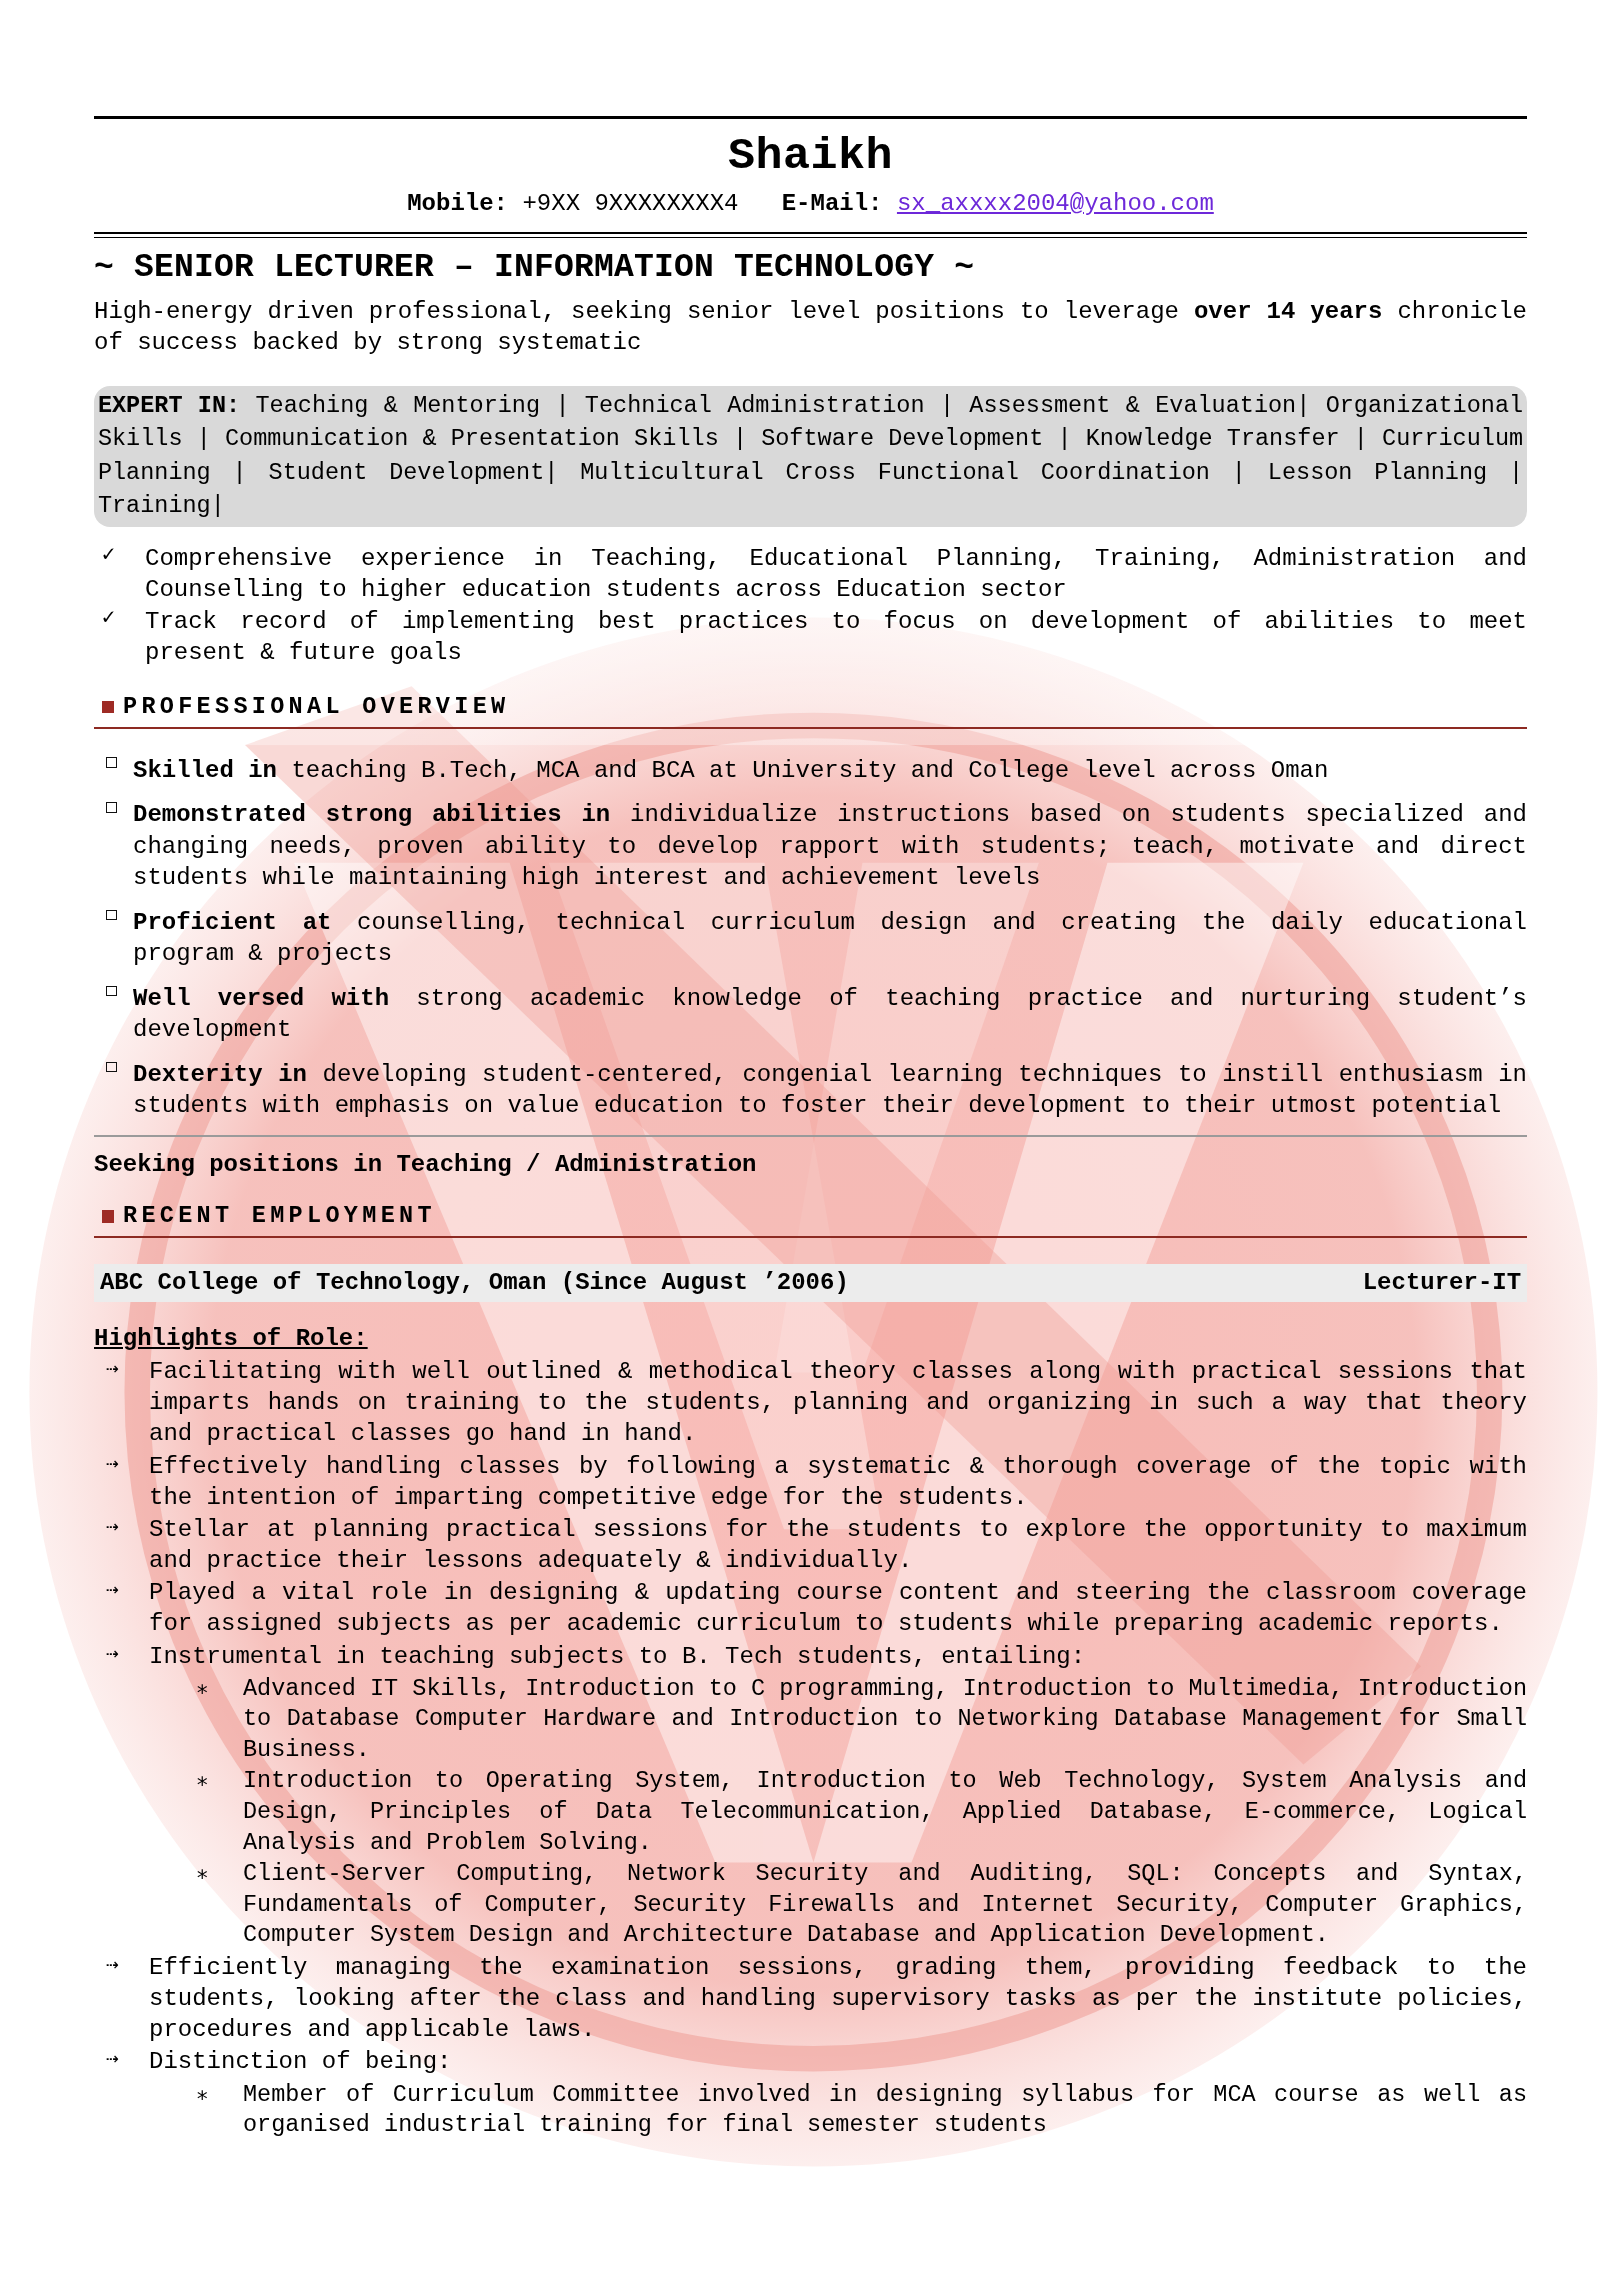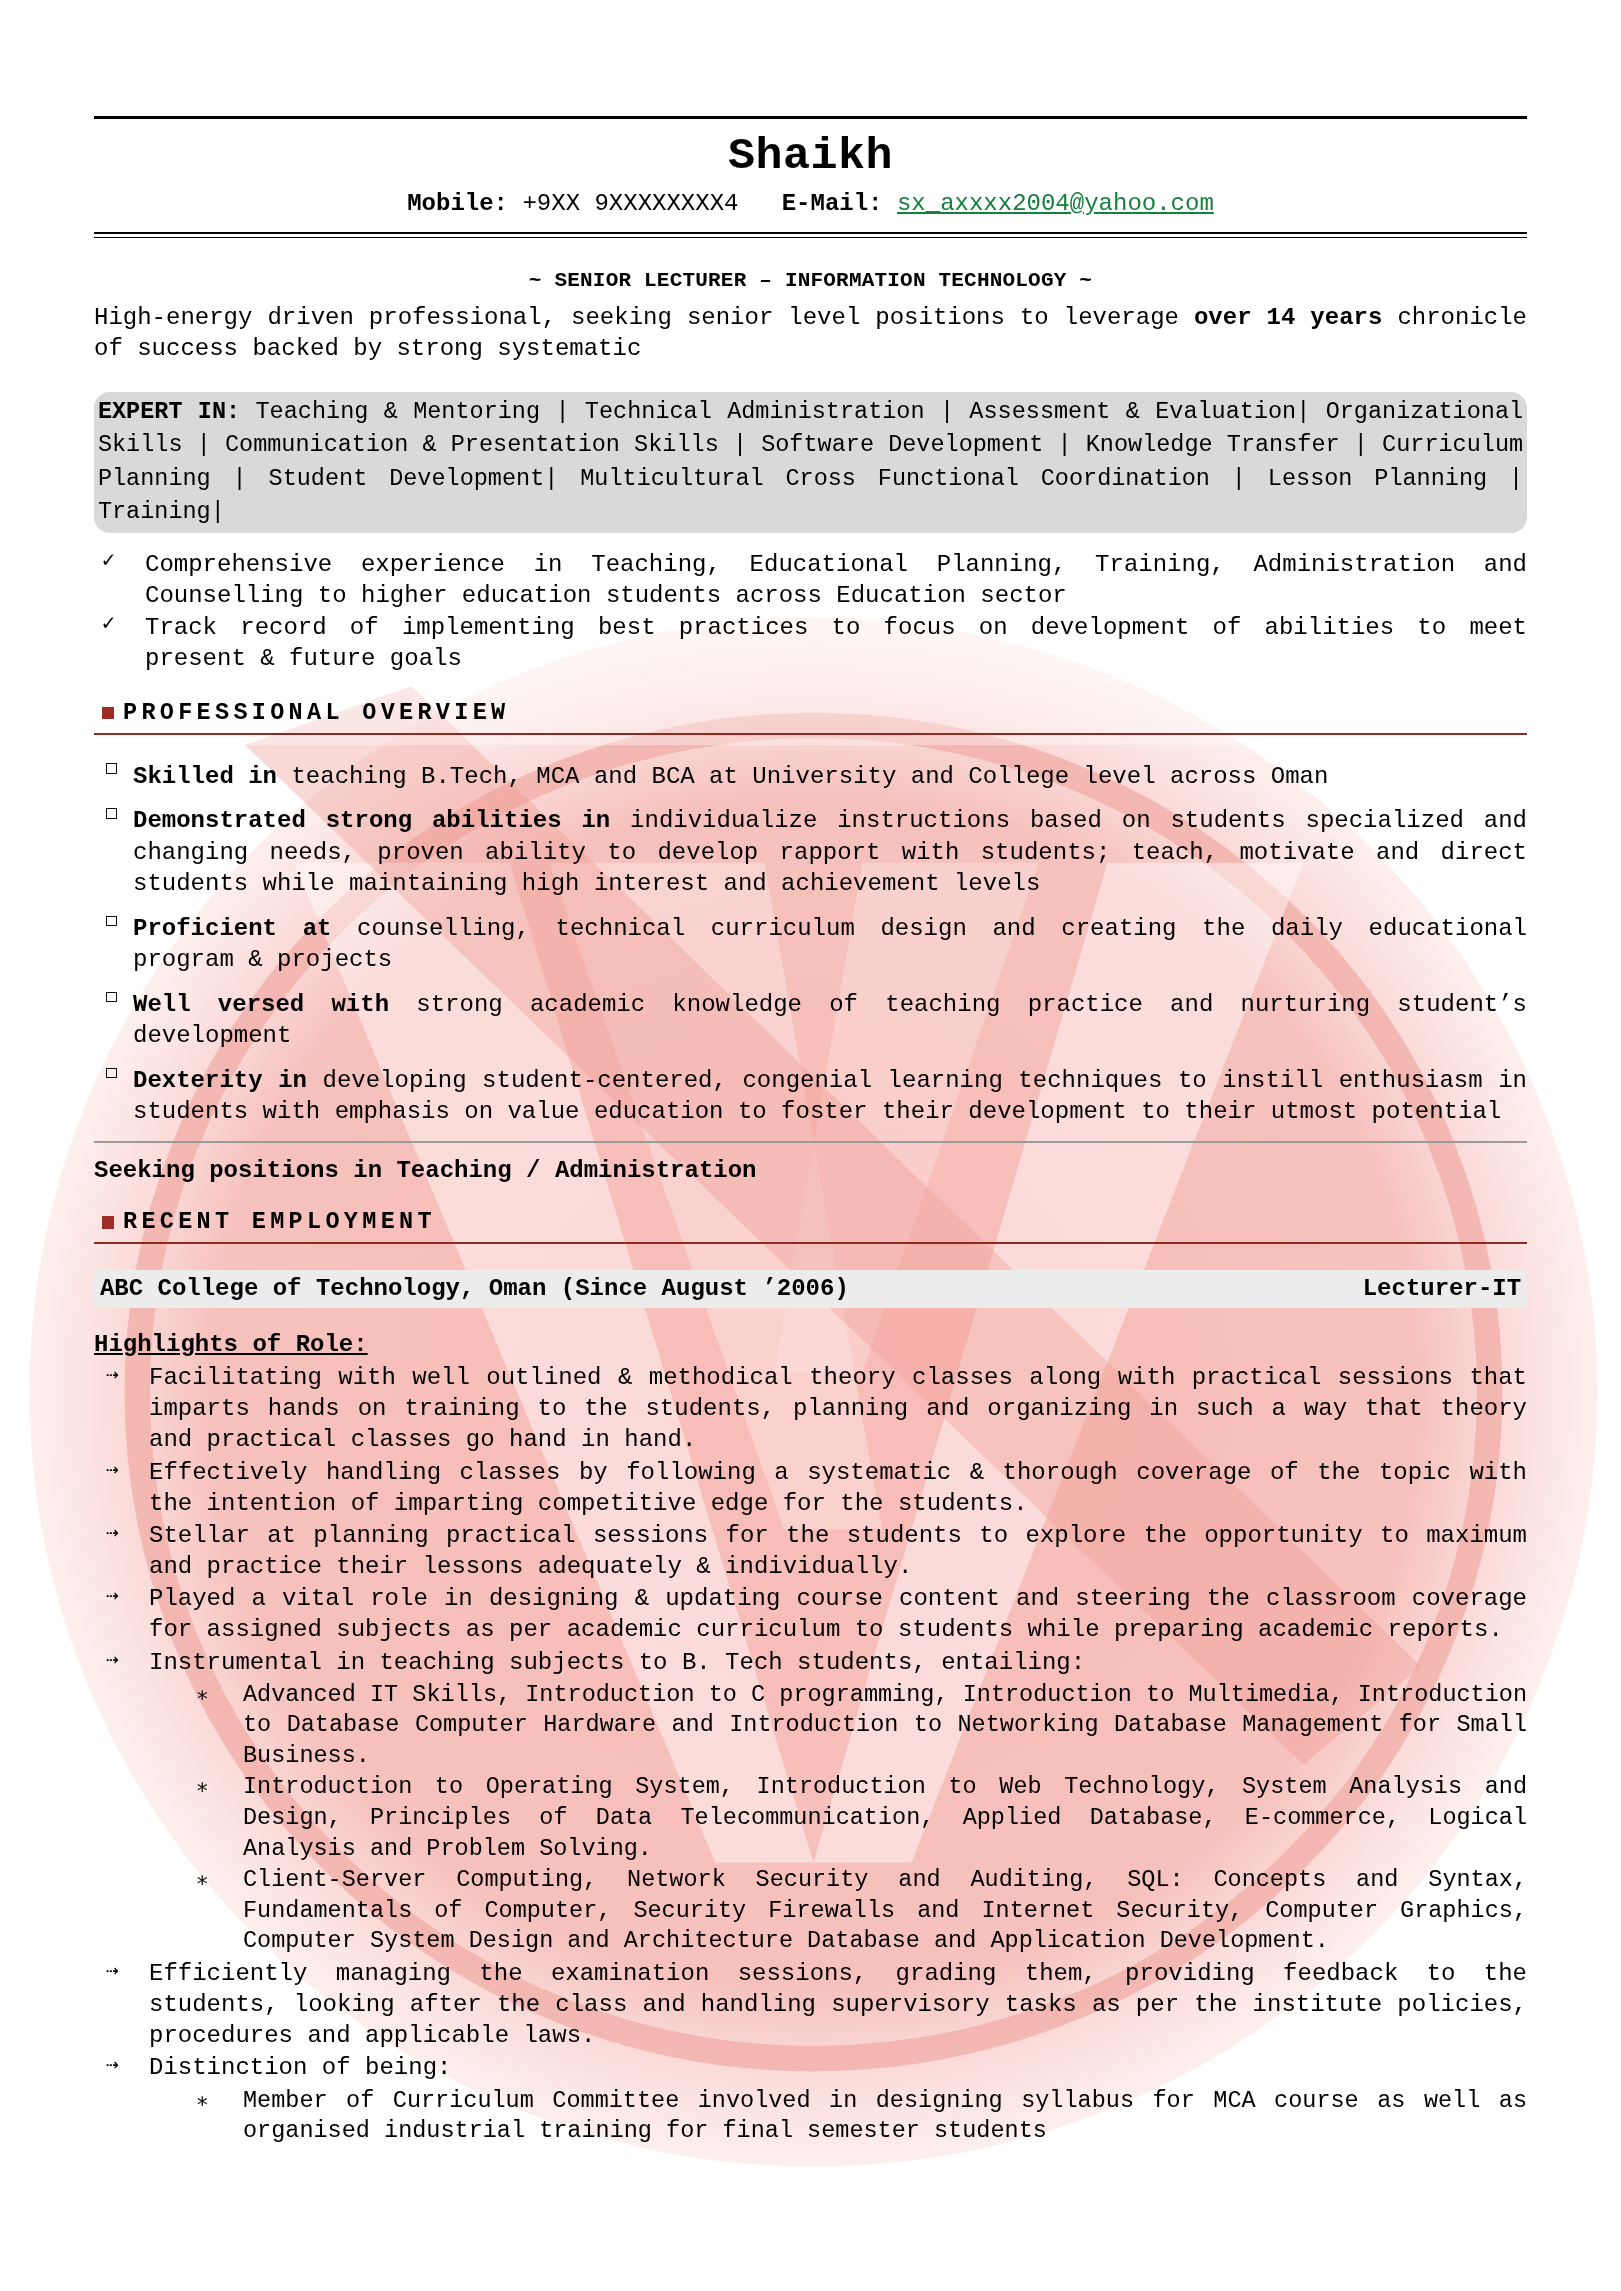--- a/index.html
+++ b/index.html
@@ -47,36 +47,36 @@
     line-height: 1.05;
   }
   .contact {
     text-align: center;
     font-size: 24px;
     margin-top: 9.8px;
     line-height: 1.2;
   }
   .contact .lbl { font-weight: bold; }
   .contact .mail {
-    color: #15803d;
+    color: #6d28d9;
     text-decoration: underline;
   }
   .rule-double {
     border-top: 2.9px solid #000;
     border-bottom: 1px solid #000;
     height: 2.9px;
     margin-top: 13.7px;
   }
 
   
   .headline {
-    text-align: center;
-    font-weight: bold;
-    font-size: 21px;
-    margin-top: 31px;
+    text-align: left;
+    font-weight: bold;
+    font-size: 33px;
+    margin-top: 11px;
     letter-spacing: 0.2px;
   }
   .summary {
     font-size: 24px;
     text-align: justify;
     line-height: 1.30;
     margin-top: 9.8px;
   }
   .summary b { font-weight: bold; }
 

